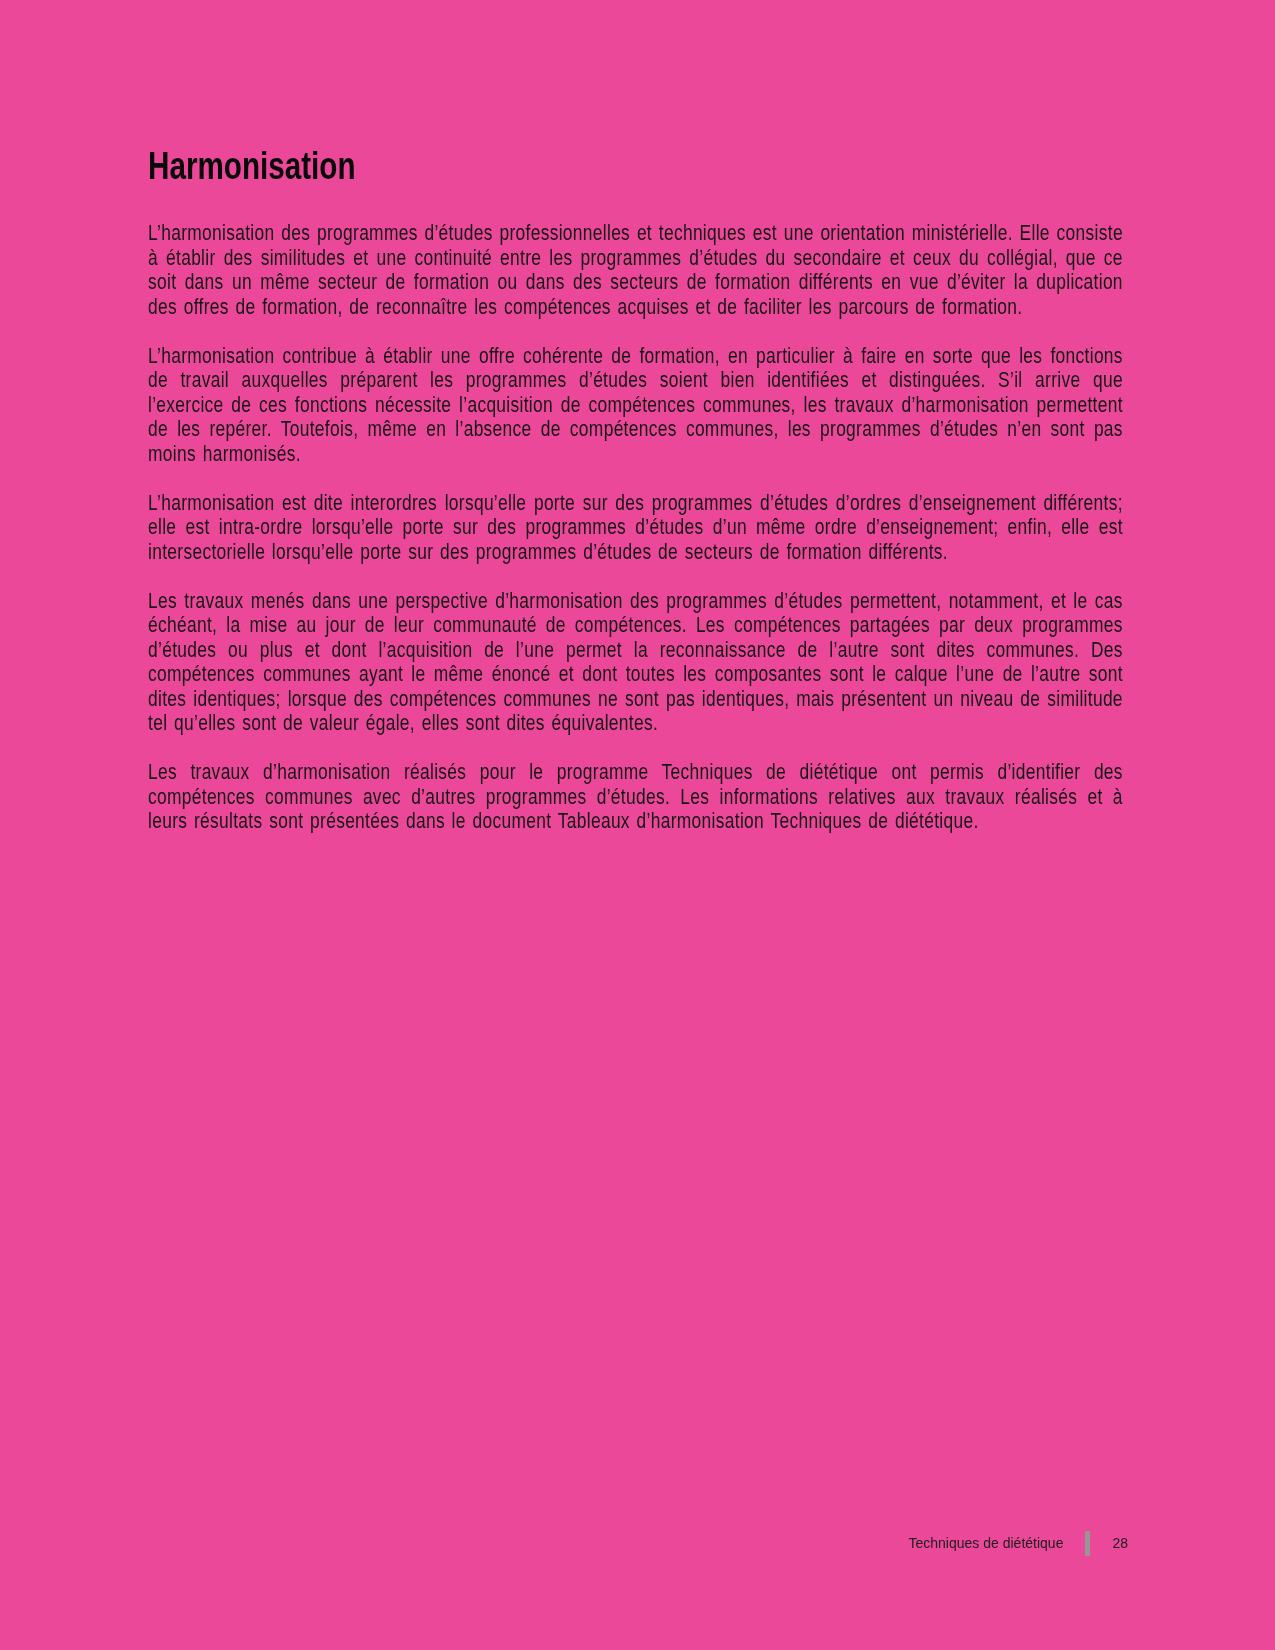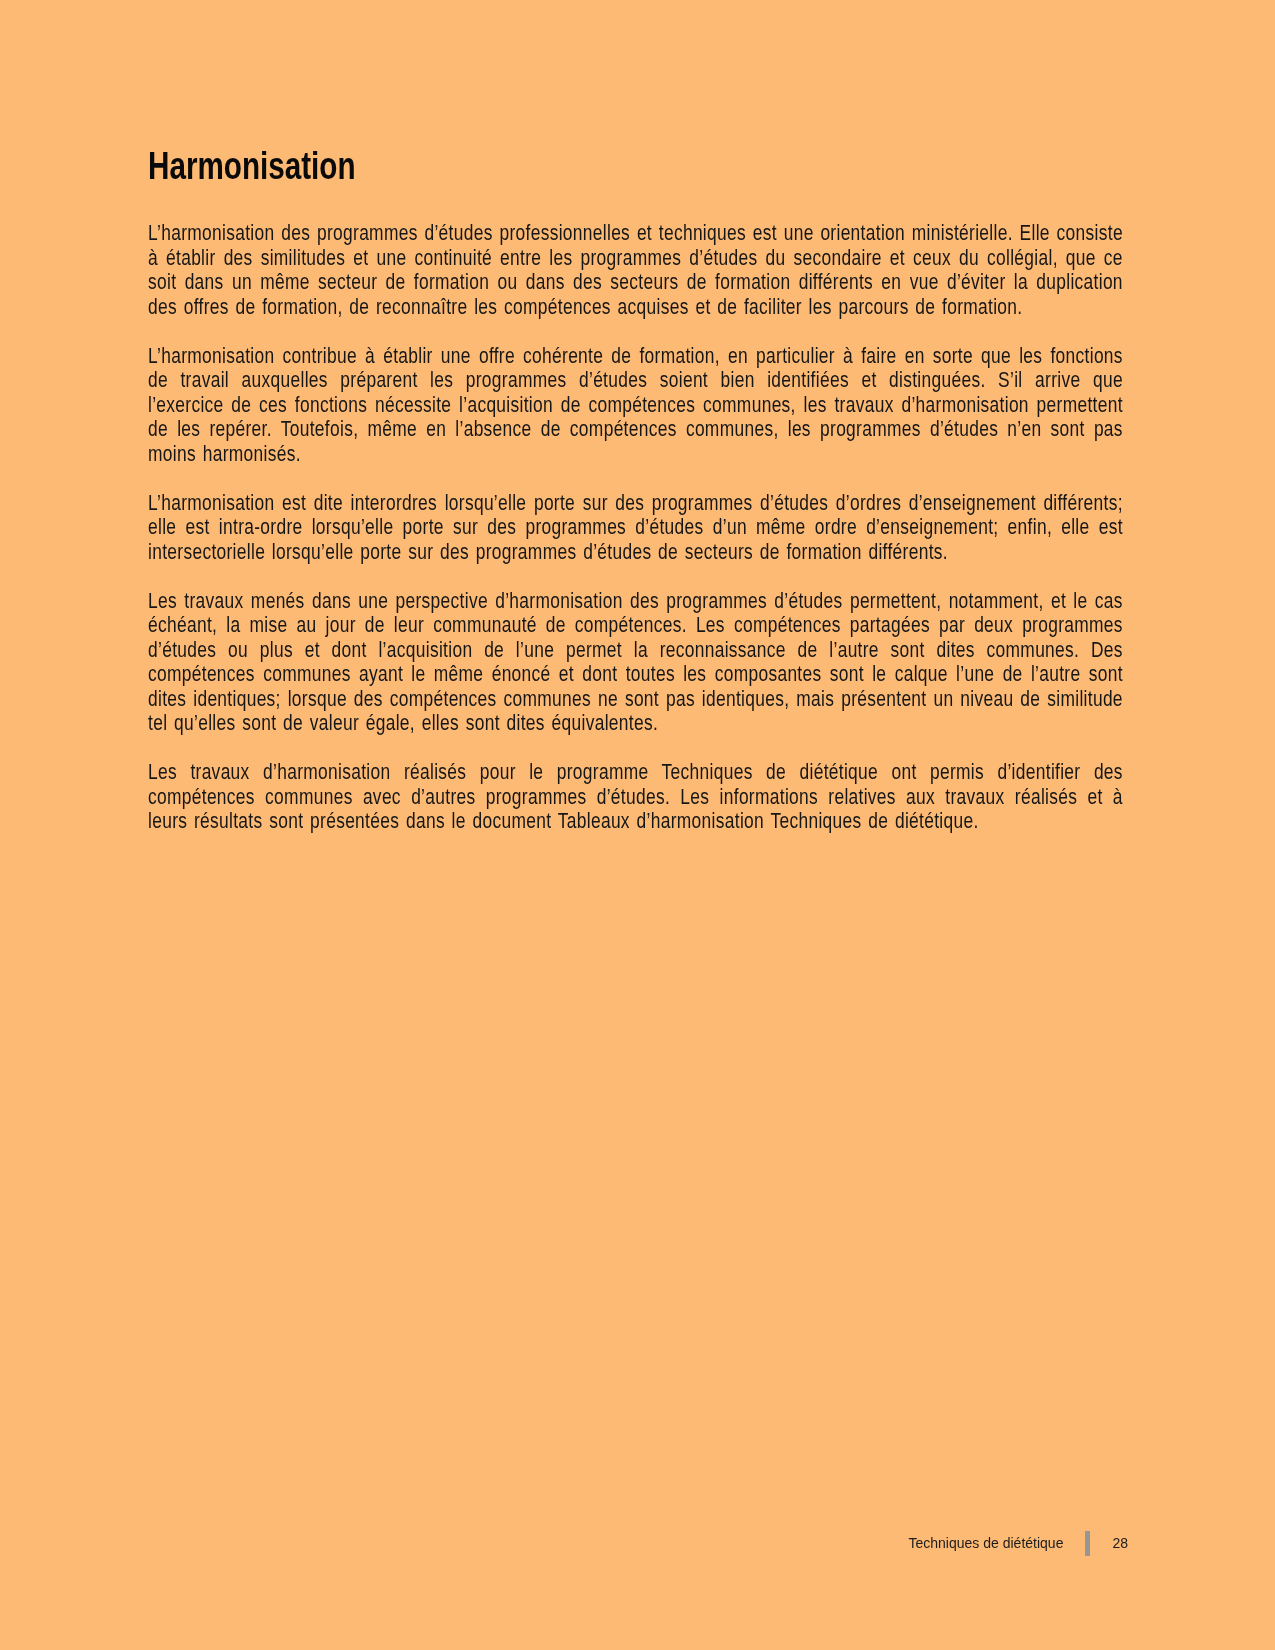--- a/index.html
+++ b/index.html
@@ -11,21 +11,21 @@
     height: 1650px;
     background: #ffffff;
     font-family: "Liberation Sans", "DejaVu Sans", sans-serif;
     color: #161616;
     position: relative;
     overflow: hidden;
   }
   .page {
     position: absolute;
     inset: 0;
-    background: #fdba74;
+    background: #ec4899;
   }
   .doc-title {
     position: absolute;
     left: 148px;
     top: 146px;
     margin: 0;
     font-size: 38px;
     line-height: 40px;
     font-weight: bold;
     color: #0a0a0a;

